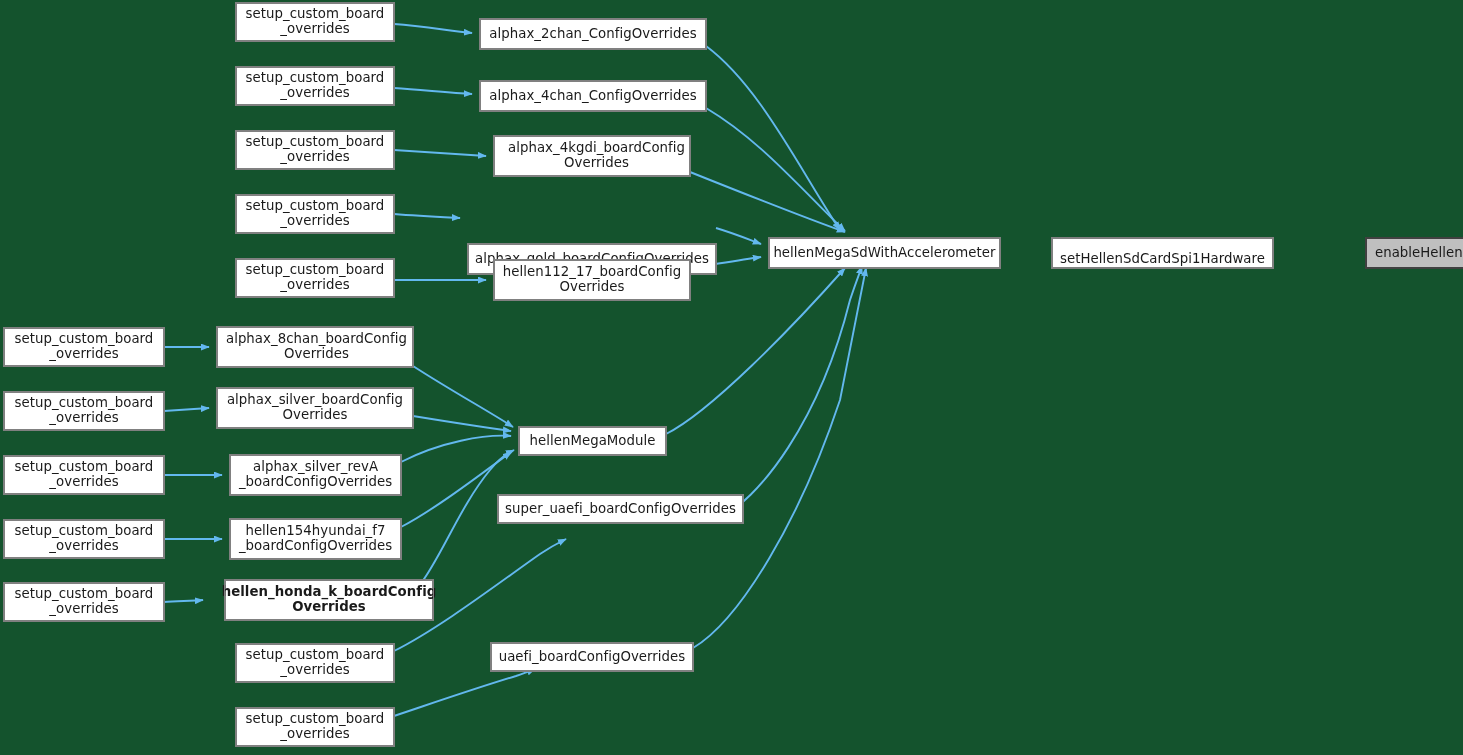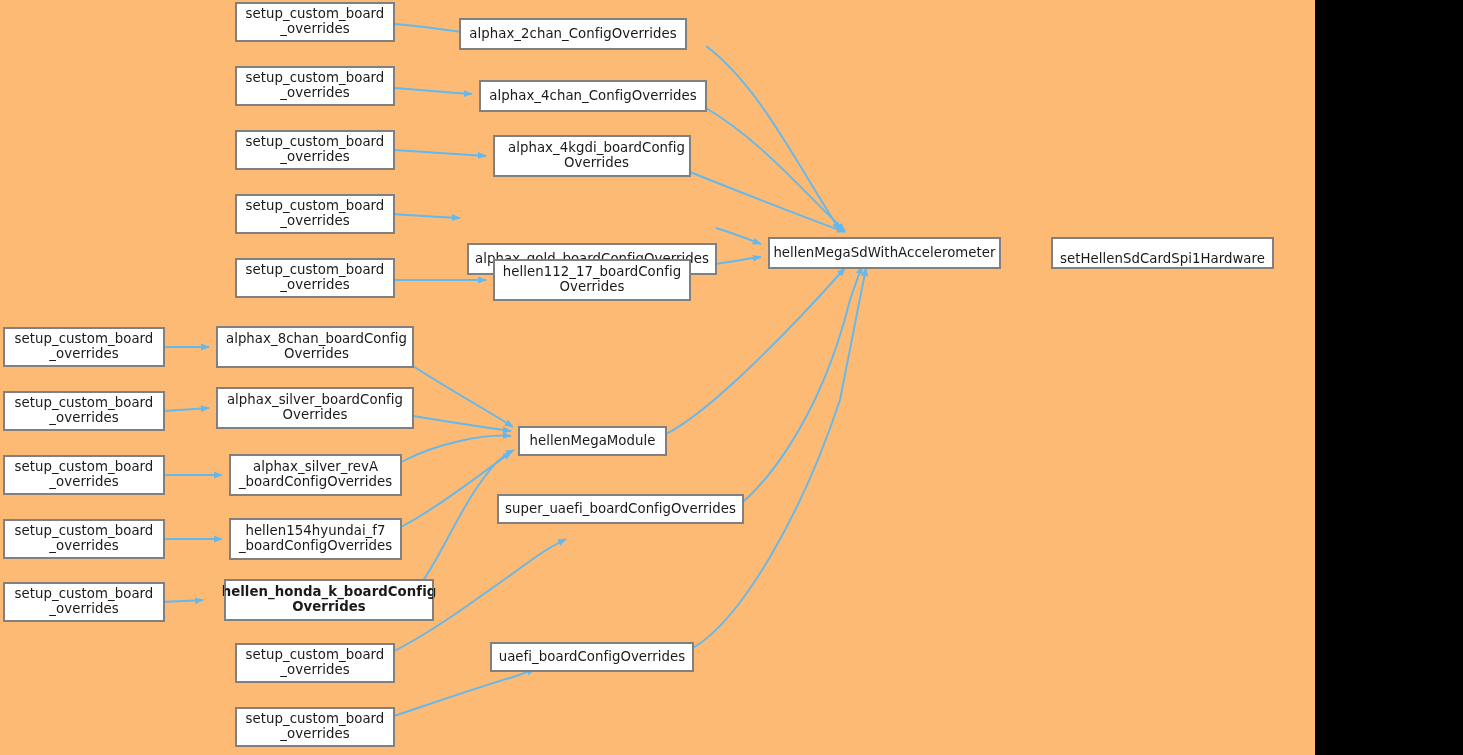--- a/index.html
+++ b/index.html
@@ -1,19 +1,19 @@
 <!DOCTYPE html>
 <html><head>
 <meta charset="utf-8">
 <style>
   html,body{margin:0;padding:0;background:#000;}
   #canvas{
     position:relative;
-    width:1315px;height:755px;
-    background:#fdba74;
+    width:1463px;height:755px;
+    background:#14532d;
     overflow:hidden;
     font-family:"DejaVu Sans","Liberation Sans",sans-serif;
   }
   svg#edges{position:absolute;left:0;top:0;width:1463px;height:755px;pointer-events:none;}
   .node{
     position:absolute;
     box-sizing:border-box;
     background:#ffffff;
     border:1px solid #808080;
     outline:1px solid #808080;
@@ -70,21 +70,21 @@
         <path d="M164,475 C184,475 206,475 222,475" fill="none" stroke="#63b8ee" stroke-width="1.9" marker-end="url(#ah)"></path>
         <path d="M164,539 C184,539 206,539 222,539" fill="none" stroke="#63b8ee" stroke-width="1.9" marker-end="url(#ah)"></path>
         <path d="M164,602 C178,601 192,601 203,600" fill="none" stroke="#63b8ee" stroke-width="1.9" marker-end="url(#ah)"></path>
         <path d="M394,651 C440,628 500,582 540,554 C552,546 560,542 566,539" fill="none" stroke="#63b8ee" stroke-width="1.9" marker-end="url(#ah)"></path>
         <path d="M394,716 C430,704 476,688 516,676 C524,673 530,671 535,669" fill="none" stroke="#63b8ee" stroke-width="1.9" marker-end="url(#ah)"></path>
       </g>
   </svg>
   <div id="node-layer">
       <div class="node" style="left: 236px; top: 3px; width: 158px; height: 38px;"><span class="lbl">setup_custom_board
 _overrides</span></div>
-      <div class="node" style="left: 460px; top: 19px; width: 226px; height: 30px;"><span class="lbl">alphax_2chan_ConfigOverrides</span></div>
+      <div class="node" style="left: 480px; top: 19px; width: 226px; height: 30px;"><span class="lbl">alphax_2chan_ConfigOverrides</span></div>
       <div class="node" style="left: 236px; top: 67px; width: 158px; height: 38px;"><span class="lbl">setup_custom_board
 _overrides</span></div>
       <div class="node" style="left: 480px; top: 81px; width: 226px; height: 30px; justify-content: center;"><span class="lbl">alphax_4chan_ConfigOverrides</span></div>
       <div class="node" style="left: 236px; top: 131px; width: 158px; height: 38px;"><span class="lbl">setup_custom_board
 _overrides</span></div>
       <div class="node" style="left: 494px; top: 136px; width: 196px; height: 40px; padding-left: 9px;"><span class="lbl">alphax_4kgdi_boardConfig
 Overrides</span></div>
       <div class="node" style="left: 236px; top: 195px; width: 158px; height: 38px;"><span class="lbl">setup_custom_board
 _overrides</span></div>
       <div class="node" style="left: 468px; top: 204px; width: 248px; height: 30px; margin-top: 40px;"><span class="lbl">alphax_gold_boardConfigOverrides</span></div>

